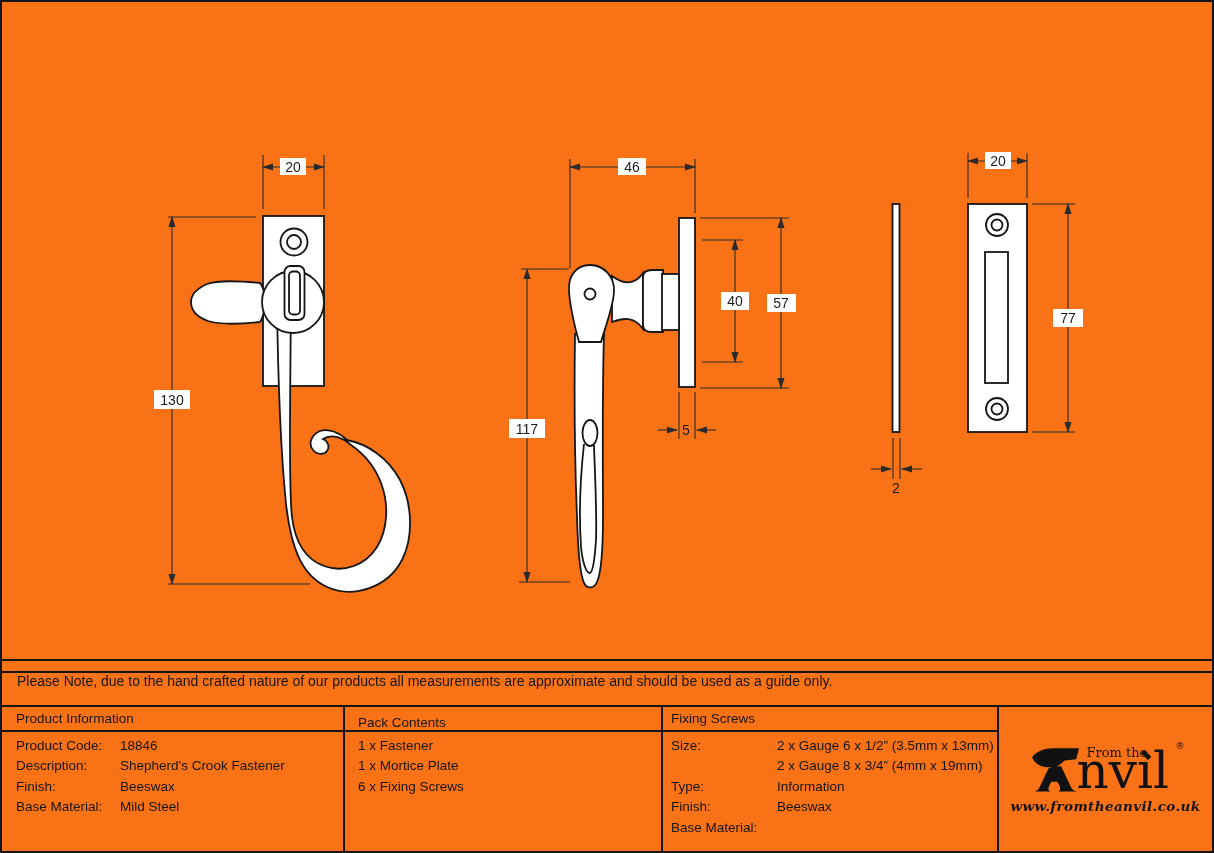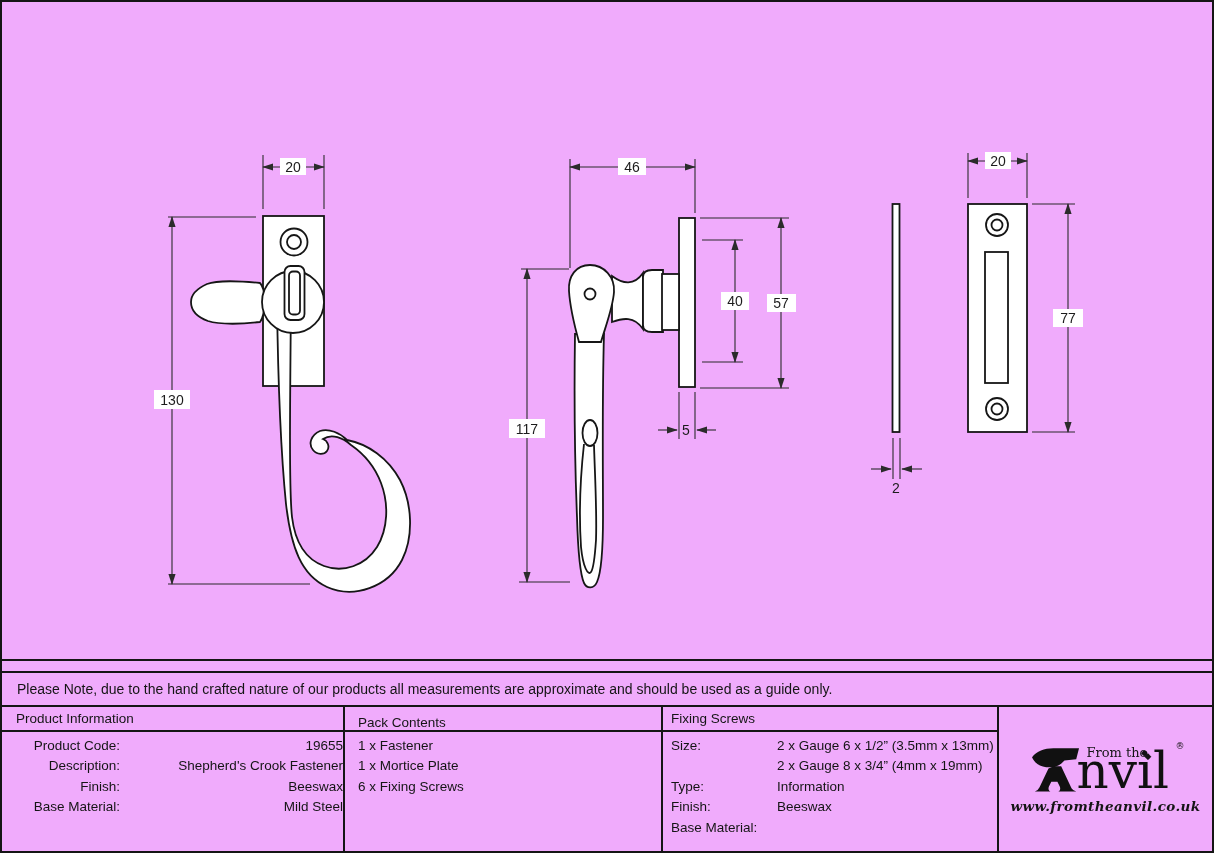--- a/index.html
+++ b/index.html
@@ -1,29 +1,29 @@
 <!DOCTYPE html>
 <html><head>
 <meta charset="utf-8">
 <style>
   html,body { margin:0; padding:0; background:#f0f0f0; }
   .page {
     position:relative; width:1214px; height:853px; box-sizing:border-box;
-    background:#f0abfc; border:2px solid #151515; overflow:hidden;
+    background:#f97316; border:2px solid #151515; overflow:hidden;
     font-family:"Liberation Sans", sans-serif; color:#151515;
   }
   .drawing-area { height:657px; border-bottom:2px solid #151515; }
   .gap { height:10px; }
   .bottom-panel { position:absolute; left:0; right:0; top:669px; bottom:0; border-top:2px solid #151515; display:flex; flex-direction:column; }
-  .note-row { height:32px; border-bottom:2px solid #151515; display:flex; align-items:center; padding-left:15px; font-size:14px; }
+  .note-row { height:32px; border-bottom:2px solid #151515; display:flex; align-items:flex-start; padding-left:15px; font-size:14px; }
   .grid { flex:1; display:grid; grid-template-columns:343px 318px 336px 1fr; grid-template-rows:25px 1fr; }
   .cell { box-sizing:border-box; }
   .vline { border-right:2px solid #151515; }
   .hdr { border-bottom:2px solid #151515; display:flex; align-items:center; font-size:13.5px; }
-  .c1 { padding-left:14px;text-align:right; }
+  .c1 { padding-left:14px; }
   .c2 { padding-left:13px;align-items:flex-end; }
   .c3 { padding-left:8px; }
   .body { padding-top:4px; font-size:13.5px; line-height:20.4px; }
   .kv { display:flex; }
   .kv .k { flex:0 0 104px; }
   .kv .k3 { flex:0 0 106px; }
   .kv .v { flex:1; white-space:nowrap; }
   .logo-cell { grid-column:4; grid-row:1 / 3; display:flex; flex-direction:column; align-items:center; justify-content:center; }
   .logo-main { position:relative; width:152px; height:50px; }
   .anvil-svg { position:absolute; left:0; top:2px; width:52px; height:47px; }
@@ -209,21 +209,21 @@
         <div class="logo-url">www.fromtheanvil.co.uk</div>
       </div>
 
       <div class="cell hdr vline c3">
         <span>Fixing Screws</span>
       </div>
 
       <div class="cell body vline c1">
         <div class="kv">
           <span class="k">Product Code:</span>
-          <span class="v">19655</span>
+          <span class="v">18846</span>
         </div>
         <div class="kv">
           <span class="k">Description:</span>
           <span class="v">Shepherd's Crook Fastener</span>
         </div>
         <div class="kv">
           <span class="k">Finish:</span>
           <span class="v">Beeswax</span>
         </div>
         <div class="kv">

